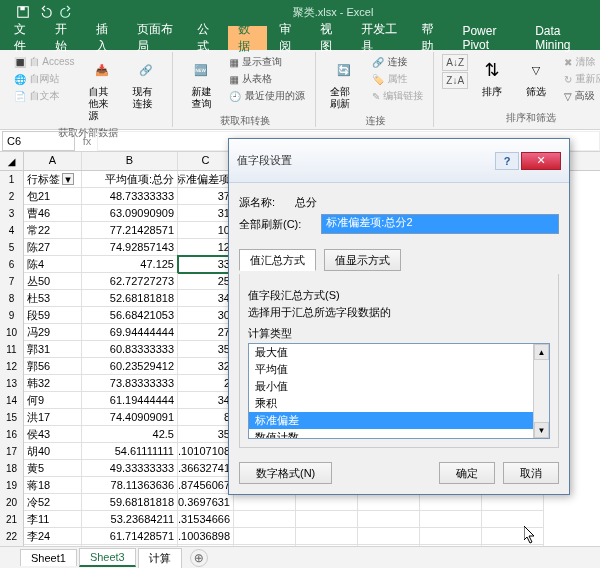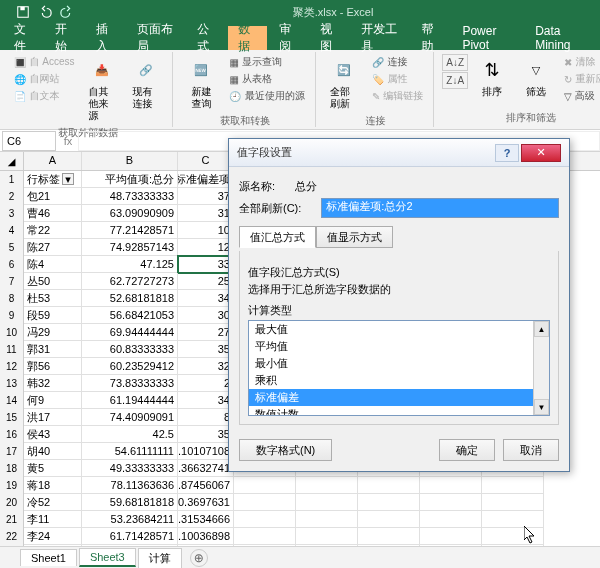--- a/index.html
+++ b/index.html
@@ -24,21 +24,21 @@
 .group-label{text-align:center;font-size:10px;color:#666;padding-top:2px}
 .rb-col{display:flex;flex-direction:column;gap:1px}
 .rb-btn{padding:1px 4px;font-size:10px;color:#555;display:flex;align-items:center;gap:3px;cursor:pointer;white-space:nowrap}
 .rb-btn.disabled{color:#aaa}
 .rb-big{display:flex;flex-direction:column;align-items:center;gap:2px;padding:2px 6px;cursor:pointer}
 .rb-big .bigicon{width:28px;height:28px;display:flex;align-items:center;justify-content:center}
 .rb-big .biglabel{font-size:10px;line-height:1.2}
 
 
 .fxbar{height:22px;border-bottom:1px solid #d4d4d4;display:flex;align-items:center;background:#fff}
-.namebox{width:54px;height:20px;border:1px solid #ccc;margin:18px 2px;padding:0 4px;font-size:11px;display:flex;align-items:center}
+.namebox{width:73px;height:20px;border:1px solid #ccc;margin:18px 2px;padding:0 4px;font-size:11px;display:flex;align-items:center}
 .fxicon{width:20px;text-align:center;color:#888}
 .fxinput{flex:1;height:20px;border:1px solid #eee;padding:0 4px;font-size:11px}
 
 
 .grid{position:relative;overflow:hidden;height:calc(568px - 24px - 26px - 80px - 22px - 22px)}
 .colhdr{display:flex;position:sticky;top:0;background:#f3f3f3;border-bottom:1px solid #ccc}
 .rowhdr{width:24px;text-align:center;background:#f3f3f3;border-right:1px solid #ccc;font-size:10px;display:flex;align-items:center;justify-content:center}
 .ch{border-right:1px solid #ddd;text-align:center;font-size:11px;padding:2px 0;background:#f3f3f3}
 .ch.A{width:58px}.ch.B{width:96px}.ch.C{width:56px}
 .ch.X{width:62px}
@@ -51,21 +51,21 @@
 .dropbtn{width:12px;height:12px;border:1px solid #999;display:inline-flex;align-items:center;justify-content:center;margin-left:2px;background:#f4f4f4}
 
 
 .sheettabs{height:22px;background:#f3f3f3;border-top:1px solid #d4d4d4;display:flex;align-items:center;padding:0 20px;gap:2px}
 .sheettab{padding:2px 10px;font-size:11px;border:1px solid #ccc;border-bottom:none;background:#fff;cursor:pointer}
 .sheettab.active{border-bottom:2px solid #217346;color:#217346}
 .addsheet{width:18px;height:18px;border:1px solid #ccc;border-radius:50%;display:flex;align-items:center;justify-content:center;margin-left:6px;cursor:pointer;font-size:12px;color:#666}
 
 
 .dialog{position:absolute;left:228px;top:138px;width:342px;background:#f0f0f0;border:1px solid #5a7ca0;box-shadow:2px 2px 8px rgba(0,0,0,.3);font-size:11px}
-.dlg-title{height:28px;background:linear-gradient(#fdfdfe,#e6ecf5);display:flex;align-items:center;padding:0 8px;border-bottom:1px solid #c8d2e0}
+.dlg-title{height:44px;background:linear-gradient(#fdfdfe,#e6ecf5);display:flex;align-items:center;padding:0 8px;border-bottom:1px solid #c8d2e0}
 .dlg-title .t{flex:1;color:#333}
 .dlg-title .wbtn{width:24px;height:18px;display:flex;align-items:center;justify-content:center;margin-left:2px;cursor:pointer}
 .dlg-title .help{background:#e8eef8;border:1px solid #b8c8dc;color:#2a5a9a;font-weight:bold;font-size:11px}
 .dlg-title .close{background:linear-gradient(#e68,#c23);color:#fff;border:1px solid #a02030;width:40px}
 .dlg-body{padding:8px 10px}
 .dlg-row{display:flex;align-items:center;margin:4px 0;gap:20px}
 .dlg-input{flex:1;height:20px;border:1px solid #7a9ac0;padding:0 4px;font-size:11px;background:#fff}
 .dlg-input.sel{background:#3399ff;color:#fff}
 .dlg-tabbtn{height:22px;padding:0 10px;border:1px solid #adadad;background:linear-gradient(#f8f8f8,#e8e8e8);cursor:pointer;font-size:11px}
 .dlg-tabbtn.active{background:#fff;border-bottom-color:#fff}
@@ -530,21 +530,21 @@
   </div>
   <div class="dlg-body">
     <div class="dlg-row">
       <span>源名称:</span>
       <span>总分</span>
     </div>
     <div class="dlg-row">
       <span>全部刷新(C):</span>
       <div class="dlg-input sel">标准偏差项:总分2</div>
     </div>
-    <div class="dlg-row" style="gap:0;margin-top:8px">
+    <div class="dlg-row" style="gap:8px;margin-top:15px">
       <button class="dlg-tabbtn active">值汇总方式</button>
       <button class="dlg-tabbtn">值显示方式</button>
     </div>
     <div style="border:1px solid #ccc;border-top:none;padding:8px;margin-top:-1px;background:#f0f0f0">
       <div class="dlg-innerlabel">值字段汇总方式(S)</div>
       <div>选择用于汇总所选字段数据的</div>
       <div class="dlg-innerlabel">计算类型</div>
       <div class="calc-list">
         <div class="calc-items" id="calcitems">
             <div class="calc-item">最大值</div>

